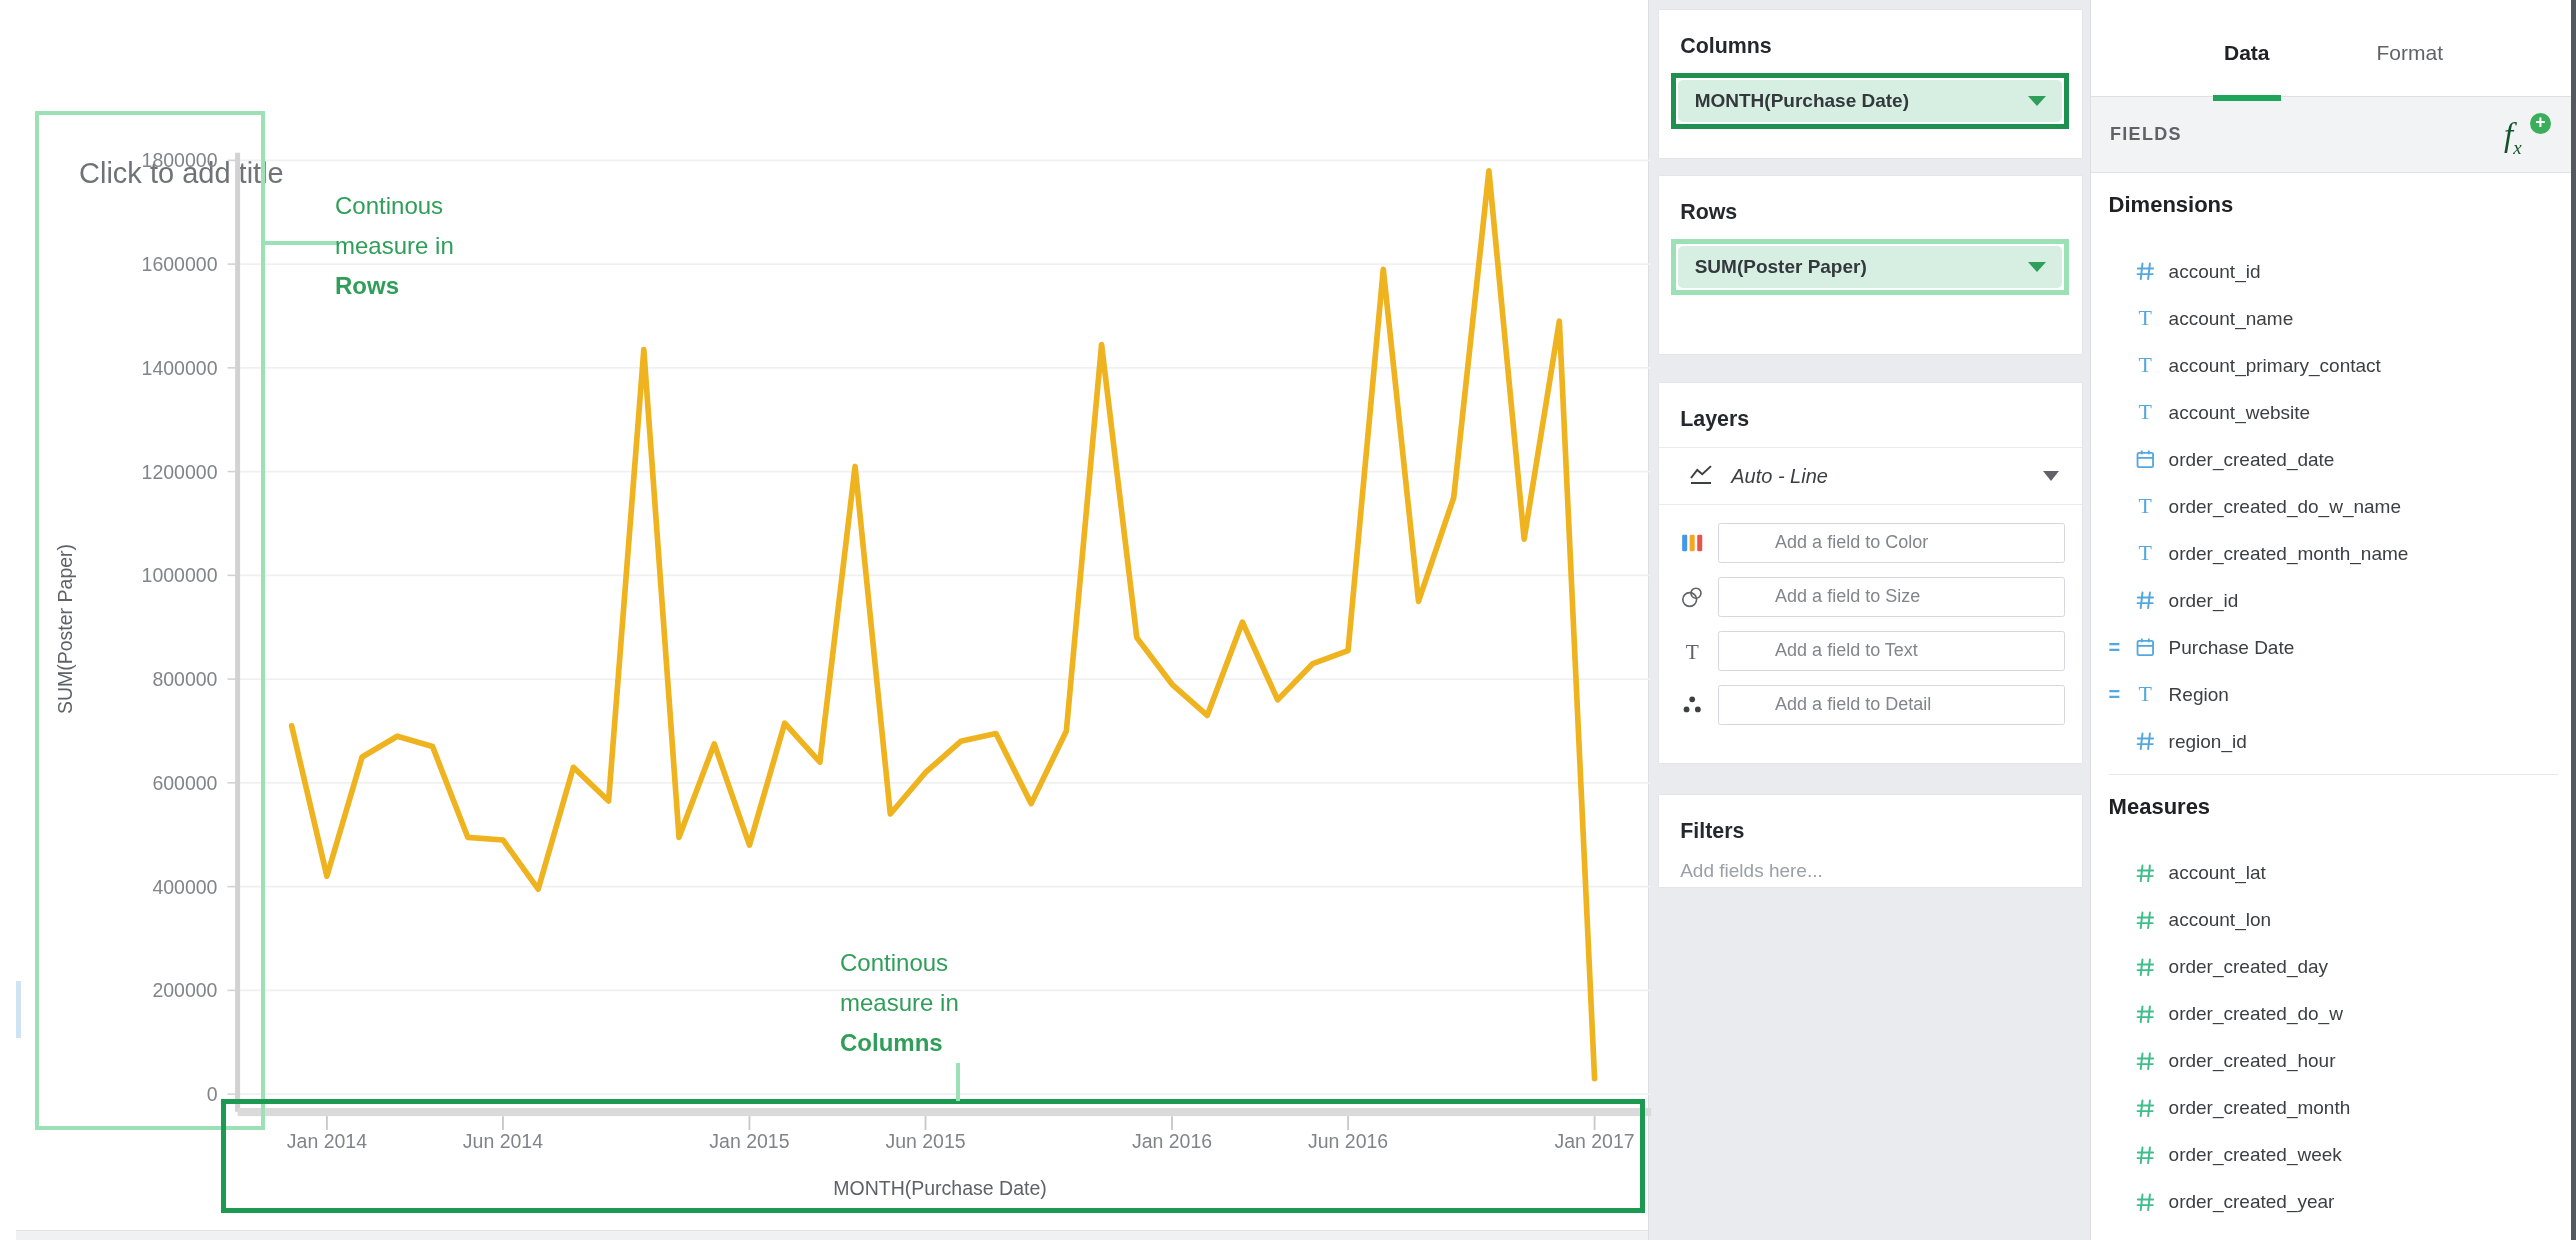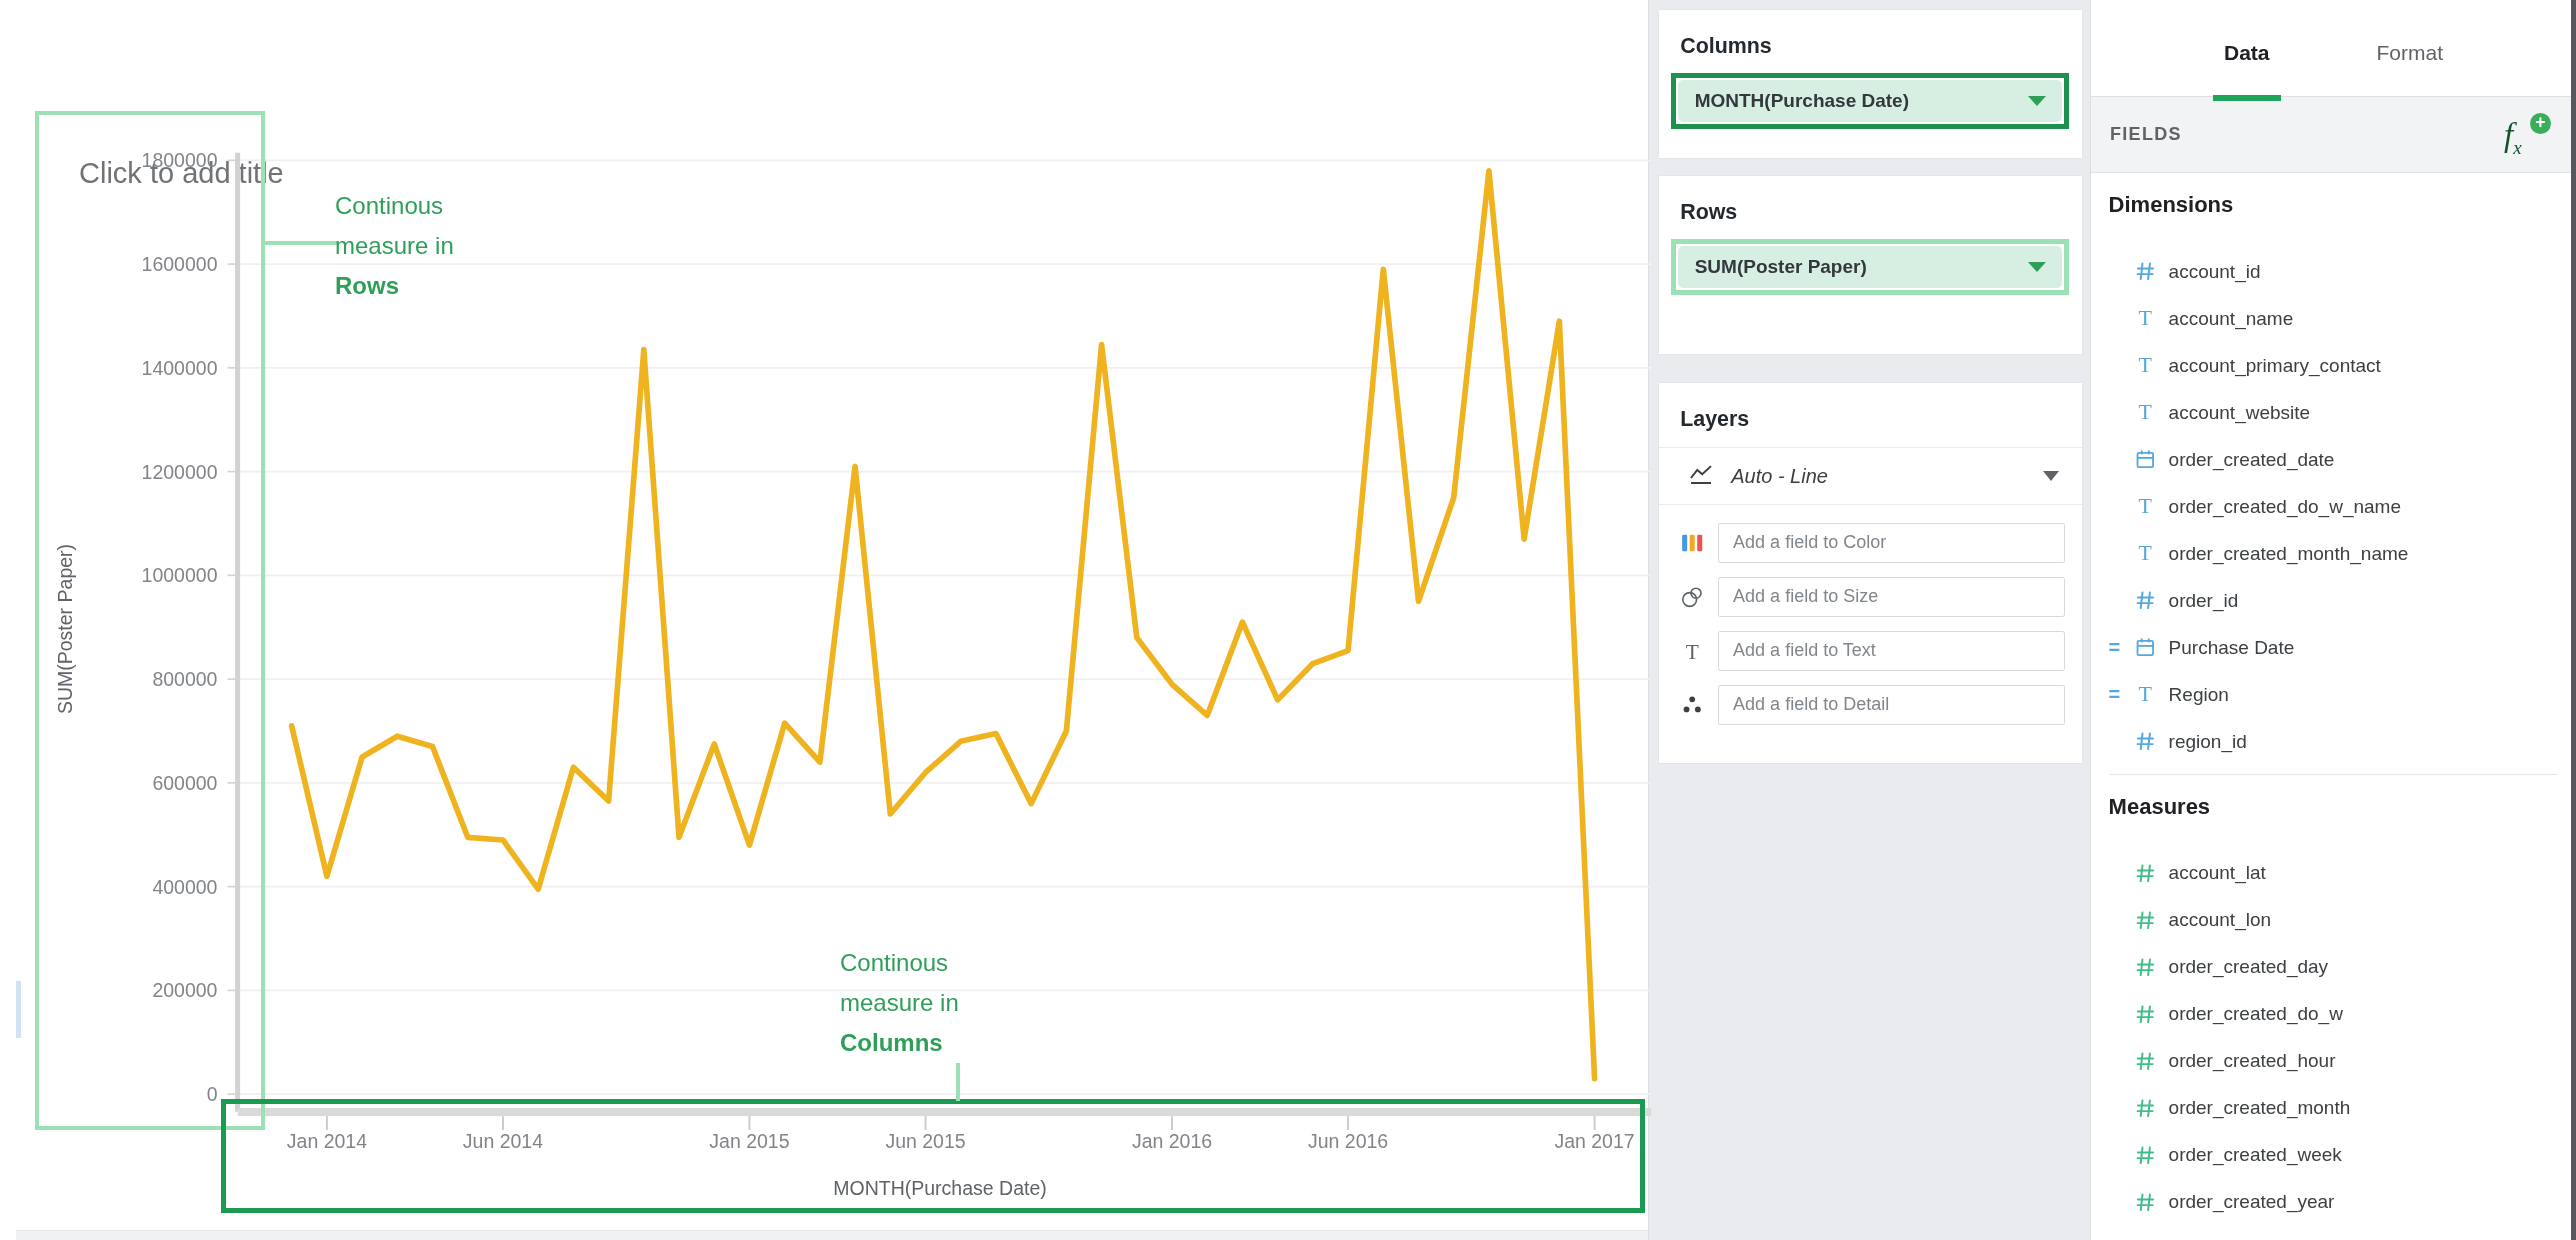--- a/index.html
+++ b/index.html
@@ -53,21 +53,21 @@
   .mark-row { display: flex; align-items: center; height: 58px; margin-top: 15px; padding: 0 22.6px 0 28px;
     border-top: 1.3px solid #e8eaed; border-bottom: 1.3px solid #e8eaed; font-style: italic; }
   .mark-label { font-size: 20px; color: #3c4043; margin-left: 16.4px; }
   .mark-caret { width: 0; height: 0; border-left: 8.8px solid transparent; border-right: 8.8px solid transparent;
     border-top: 10px solid #5f6368; margin-left: auto; }
   .slots { padding: 17.6px 16.4px 0 19px; }
   .slot-row { display: flex; align-items: center; margin-bottom: 14px; }
   .slot-icon { width: 29px; display: flex; justify-content: center; }
   .slot-box { flex: 1; height: 40px; border: 1.3px solid #d5d8dc; border-radius: 2.5px; background: #fff;
     display: flex; align-items: center; padding-left: 14px; margin-left: 11.3px; }
-  .slot-ph { font-size: 18px; color: #80868b; }
+  .slot-ph { font-size: 18px; color: #80868b; margin-left: 42px; }
   .filters-ph { font-size: 19px; color: #9aa0a6; padding: 16.4px 0 0 21.4px; }
 
   
   .fields-panel { position: absolute; left: 2090px; top: 0; width: 486px; height: 1240px;
     background: #fff; border-left: 0.6px solid #dcdee1; }
   .right-edge { position: absolute; left: 2571px; top: 0; width: 5px; height: 1240px; background: #55585c; }
   .tabs { position: relative; height: 97px; display: flex; justify-content: center; align-items: center;
     gap: 107px; border-bottom: 0.6px solid #e0e0e0; }
   .tab { font-size: 21px; color: #5f6368; position: relative; height: 100%; display: flex; align-items: center;
     cursor: default; margin-top: 10px; }
@@ -244,20 +244,24 @@
                 <circle cx="30" cy="26" r="4.6"></circle>
               </svg>
             </span>
             <div class="slot-box">
               <span class="slot-ph">Add a field to Detail</span>
             </div>
           </div>
         </div>
     </div>
 
+    <div class="card card-filters">
+      <div class="card-label">Filters</div>
+      <div class="filters-ph">Add fields here...</div>
+    </div>
   </div>
 
   <div class="fields-panel">
     <div class="tabs">
       <div class="tab active">Data</div>
       <div class="tab">Format</div>
     </div>
     <div class="fields-bar">
       <span class="fields-bar-label">FIELDS</span>
       <span class="fx-btn">

